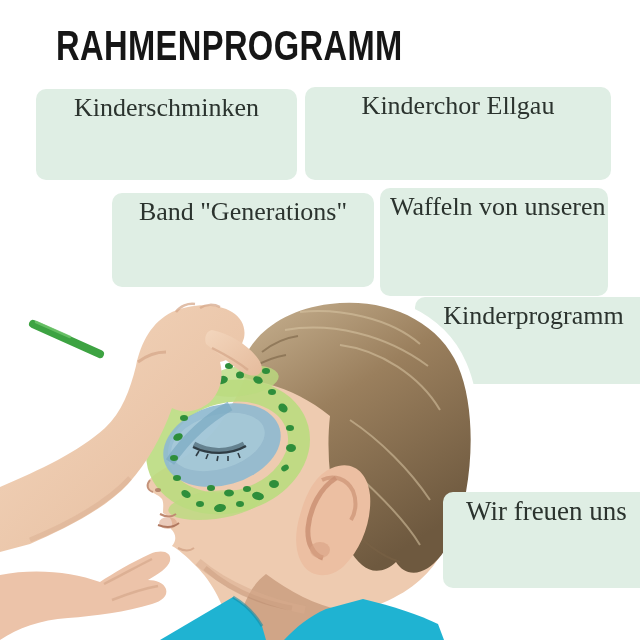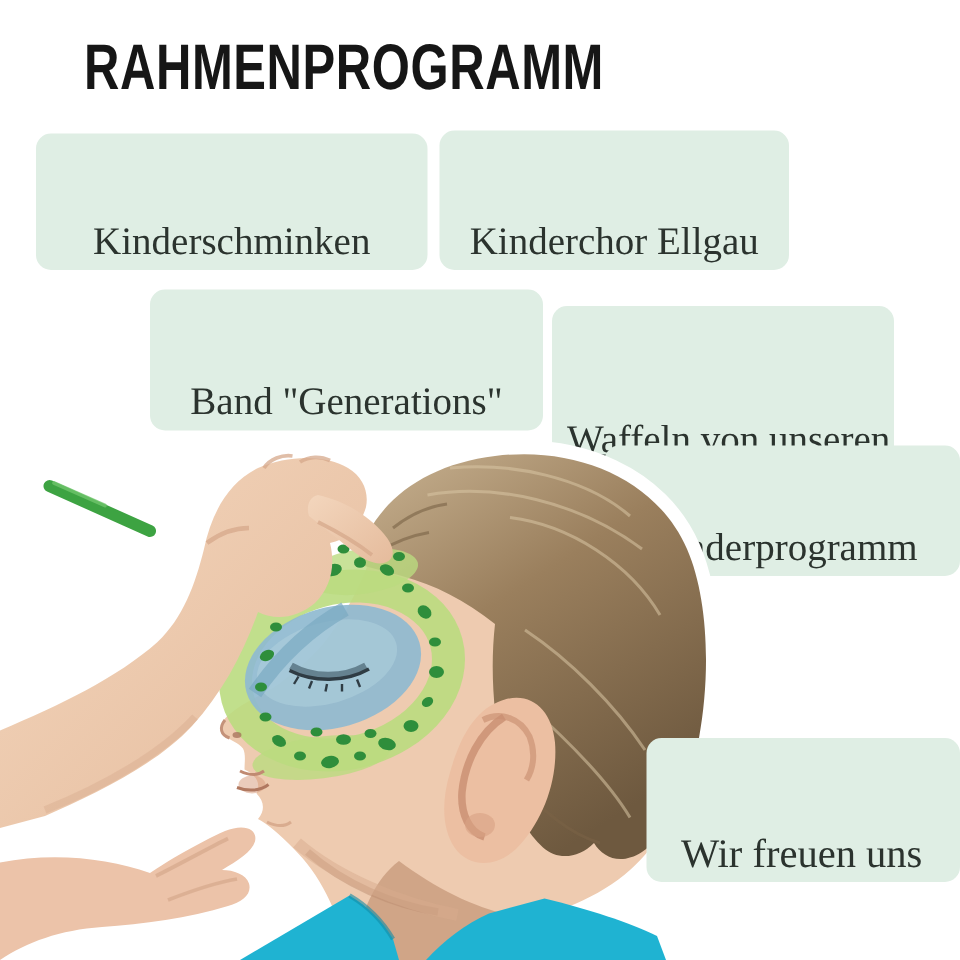--- a/index.html
+++ b/index.html
@@ -11,28 +11,28 @@
   .page-title{
     position:absolute;left:56px;top:24px;margin:0;
     font-family:"Liberation Sans", sans-serif;
     font-weight:700;font-size:43px;line-height:1;
     letter-spacing:0.5px;color:#161616;
     transform:scaleX(0.76);transform-origin:left top;
     z-index:1;white-space:nowrap;
   }
   .box{
     position:absolute;background:#dfeee4;border-radius:10px;
-    color:#2b332e;display:flex;flex-direction:column;justify-content:flex-end;
-    font-size:26px;line-height:38px;z-index:1;box-sizing:border-box;
+    color:#2b332e;display:flex;flex-direction:column;justify-content:flex-start;
+    font-size:26px;line-height:38px;z-index:1;box-sizing:border-box;margin-left:12px;
   }
   .box span{display:block;white-space:nowrap;}
   .b1{left:24px;top:89px;width:261px;height:91px;align-items:center;}
-  .b2{left:293px;top:87px;width:233px;height:93px;align-items:center;}
+  .b2{left:293px;top:87px;width:306px;height:93px;align-items:center;}
   .b3{left:100px;top:193px;width:262px;height:94px;align-items:center;}
-  .b4{left:368px;top:204px;width:228px;height:108px;align-items:flex-start;padding-left:10px;text-decoration:underline;}
+  .b4{left:368px;top:188px;width:228px;height:108px;align-items:flex-start;padding-left:10px;}
   .b5{left:403px;top:297px;width:237px;height:87px;align-items:center;}
   .b6{left:431px;top:492px;width:209px;height:96px;align-items:flex-start;padding-left:23px;font-size:27px;z-index:3;}
   .b6 .line-1{padding-left:8px;}
   .photo{
     position:absolute;left:0;top:0;width:640px;height:640px;
     z-index:2;pointer-events:none;
   }
 </style>
 </head>
 <body>

